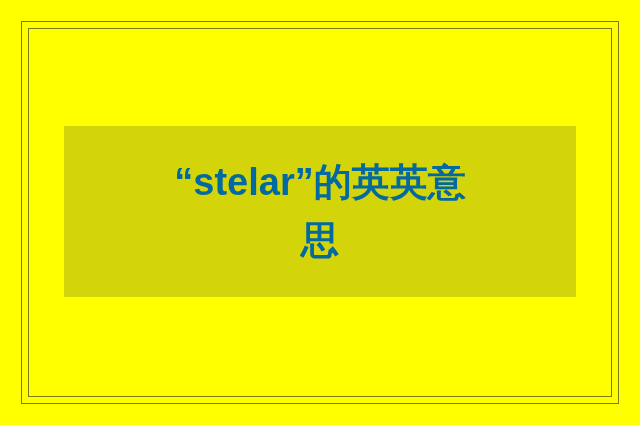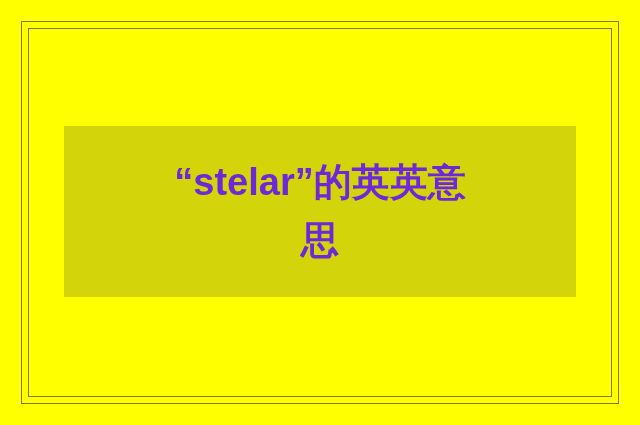--- a/index.html
+++ b/index.html
@@ -59,21 +59,21 @@
     display: flex;
     align-items: center;
     justify-content: center;
   }
 
   .title-text {
     display: block;
     width: 300px;
     margin: 0;
     padding: 0;
-    color: #6d28d9;
+    color: #0369a1;
     font-family: "Liberation Sans", "DejaVu Sans", sans-serif;
     font-size: 38px;
     font-weight: bold;
     line-height: 1.52;
     text-align: center;
     letter-spacing: 0px;
     word-wrap: break-word;
     overflow-wrap: break-word;
   }
 </style>

